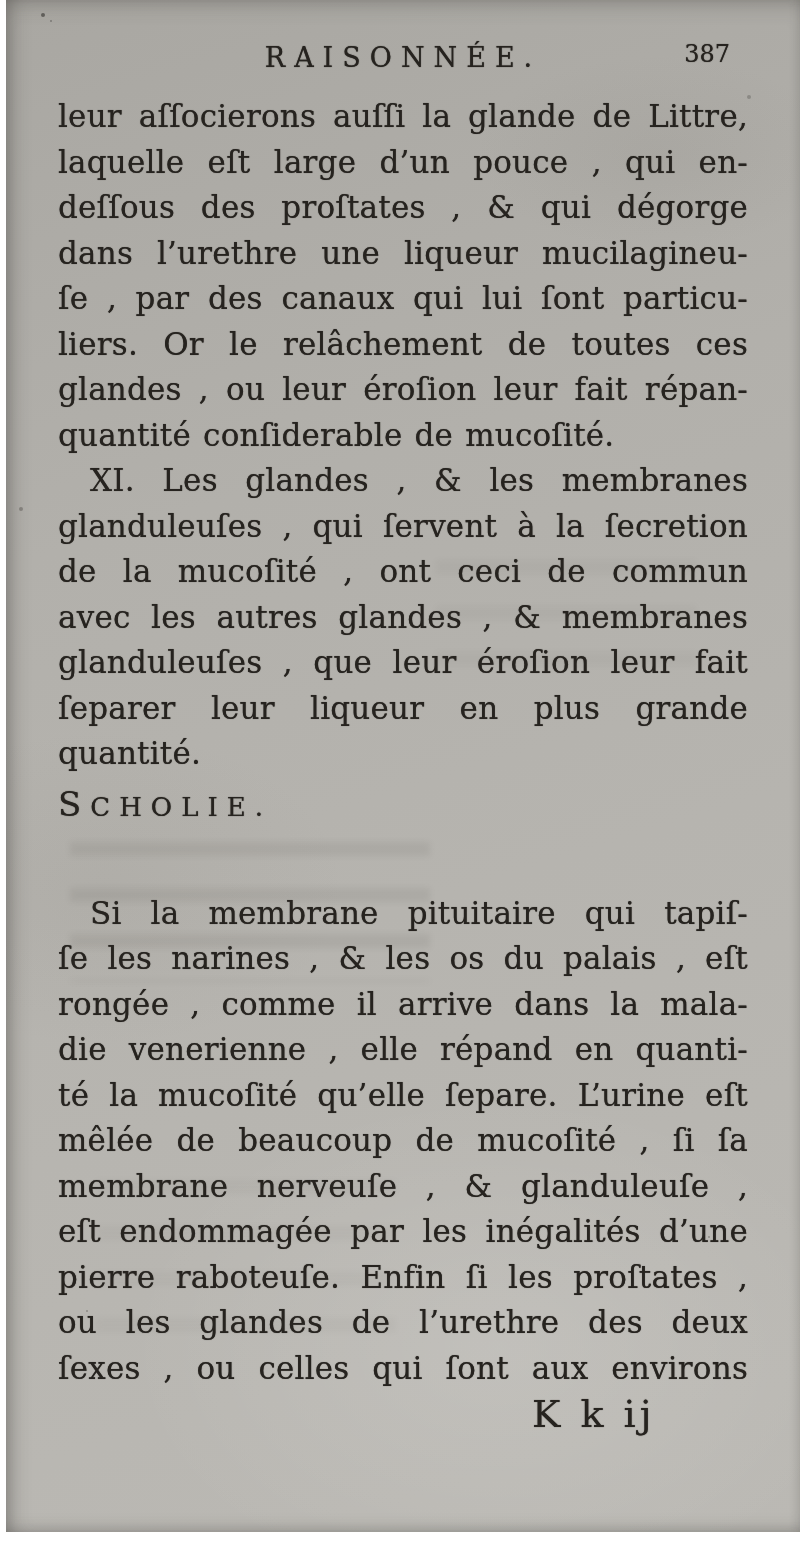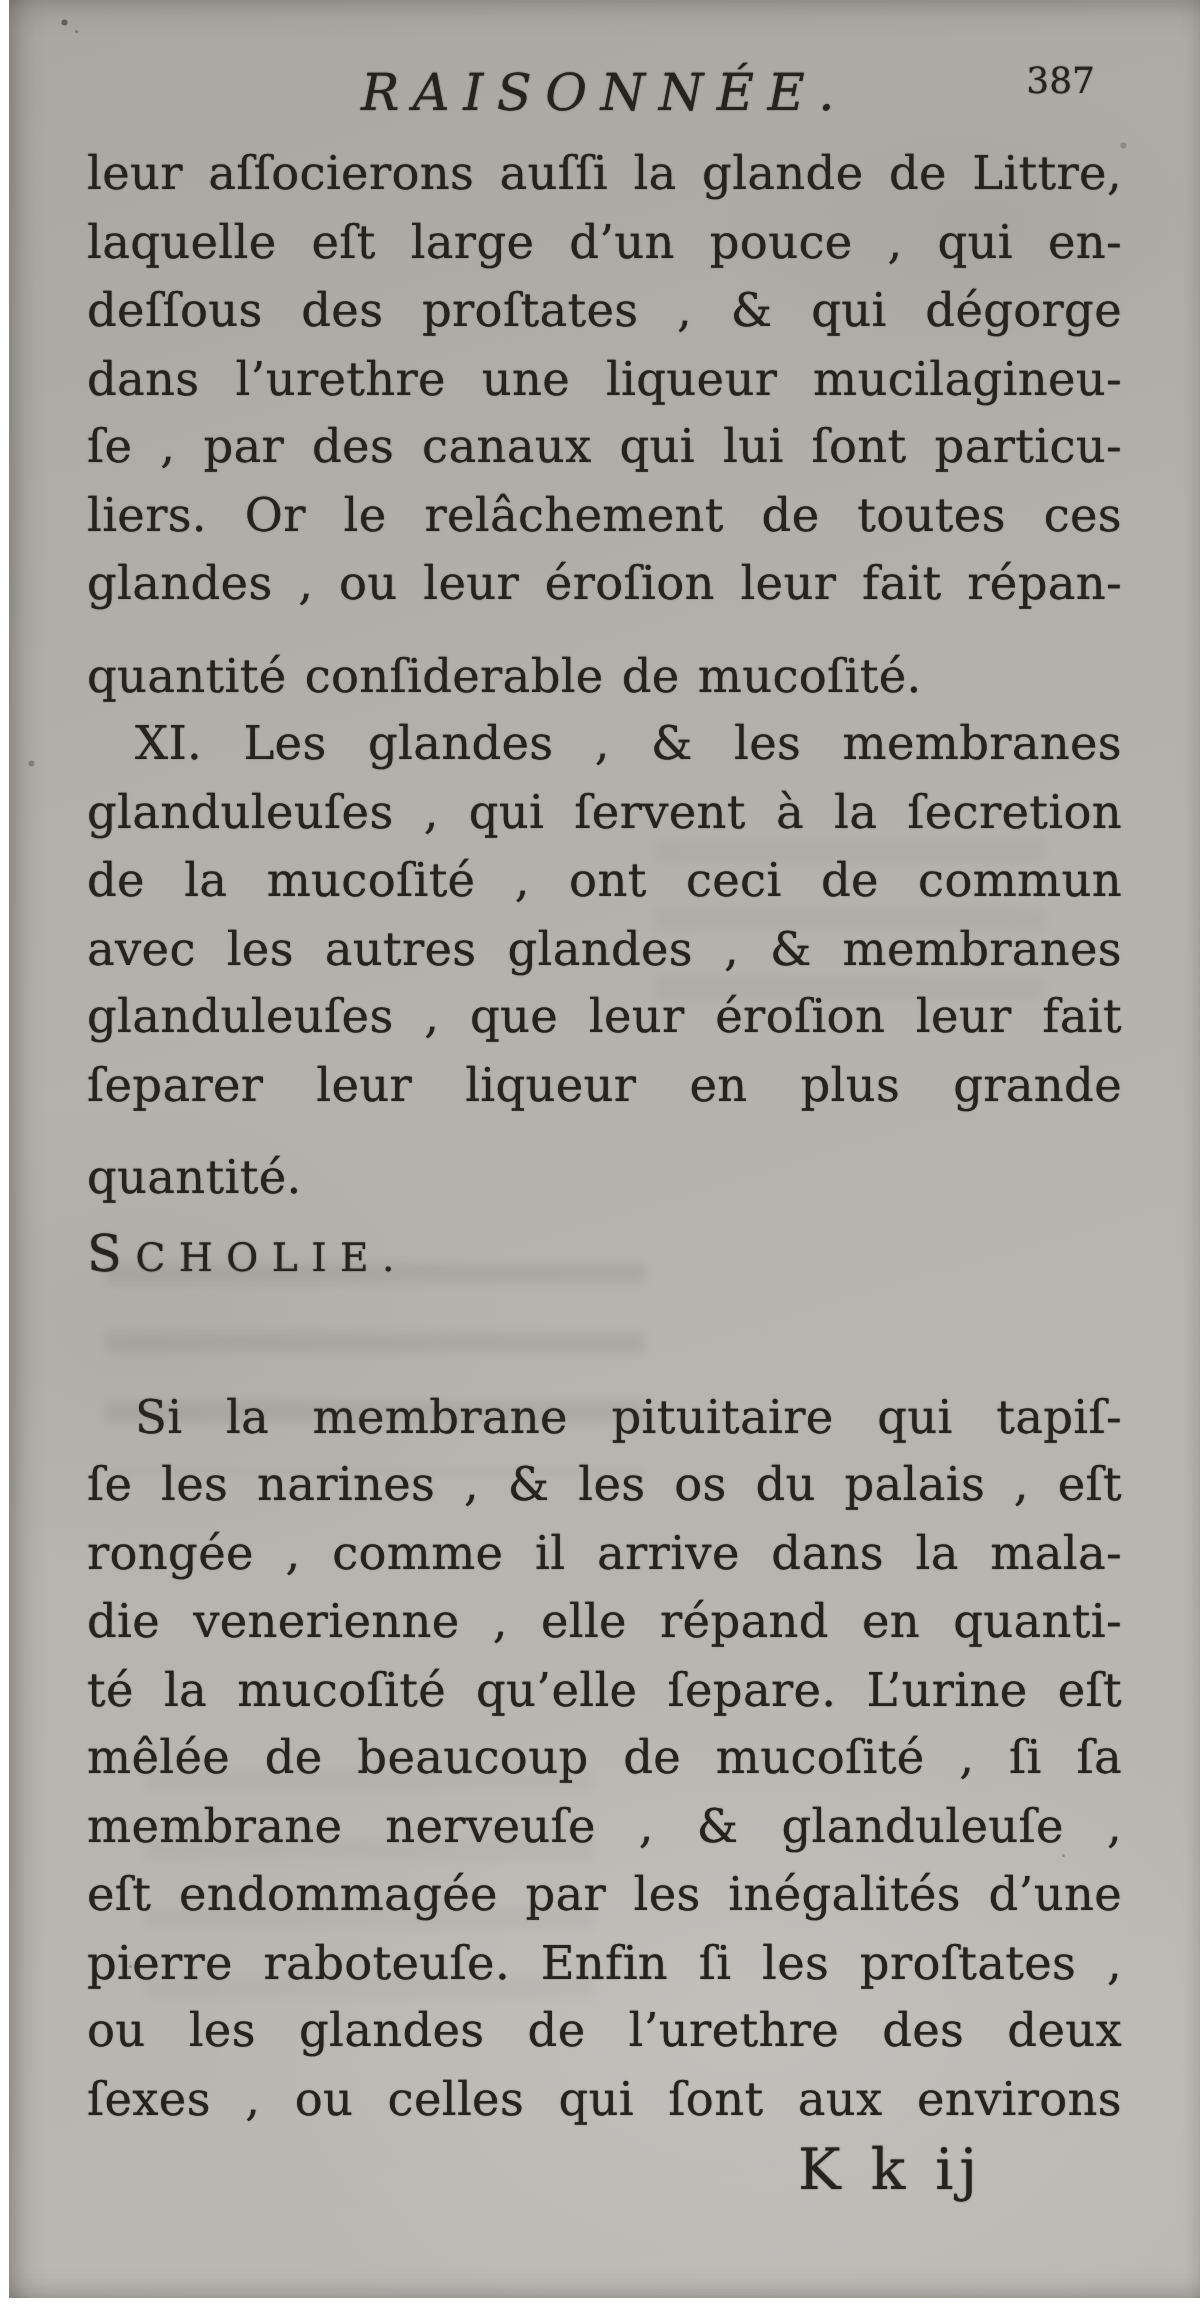--- a/index.html
+++ b/index.html
@@ -37,37 +37,36 @@
     background:repeating-linear-gradient(180deg,
       rgba(70,66,60,.55) 0 14px, rgba(0,0,0,0) 14px 46px);
   }
   .ghost.g1{left:64px;top:842px;width:360px;height:140px;}
   .ghost.g2{left:430px;top:560px;width:260px;height:120px;opacity:.08;}
   .ghost.g3{left:90px;top:1180px;width:300px;height:170px;opacity:.07;}
 
   .header{position:relative;height:46px;}
   .running-title{
     position:absolute;left:0;right:0;text-align:center;
-    font-size:34px;letter-spacing:9px;font-weight:400;
+    font-size:27px;letter-spacing:9px;font-weight:400;
     text-shadow:0 0 1px rgba(30,28,24,.85);
-    font-style:italic;
   }
   .page-number{
     position:absolute;right:18px;top:-2px;font-size:24px;
     text-shadow:0 0 1px rgba(30,28,24,.8);
   }
 
   .textblock{margin-top:6px;}
   .line{
     font-size:31px;line-height:45.5px;letter-spacing:.2px;word-spacing:2px;
     text-align:justify;text-align-last:justify;
     white-space:nowrap;
     text-shadow:0 0 .8px rgba(32,29,25,.75);
   }
-  .line.para-end{text-align-last:left;white-space:normal;margin-top:16px;}
+  .line.para-end{text-align-last:left;white-space:normal;}
   .line.indent{padding-left:32px;}
 
   .scholie{
     margin-top:4px;height:46px;line-height:46px;text-align:left;
     text-shadow:0 0 1px rgba(30,28,24,.85);
   }
   .scholie .initial{font-size:34px;letter-spacing:9px;}
   .scholie .rest{font-size:26px;letter-spacing:9px;}
 
   .gap{height:58px;}

